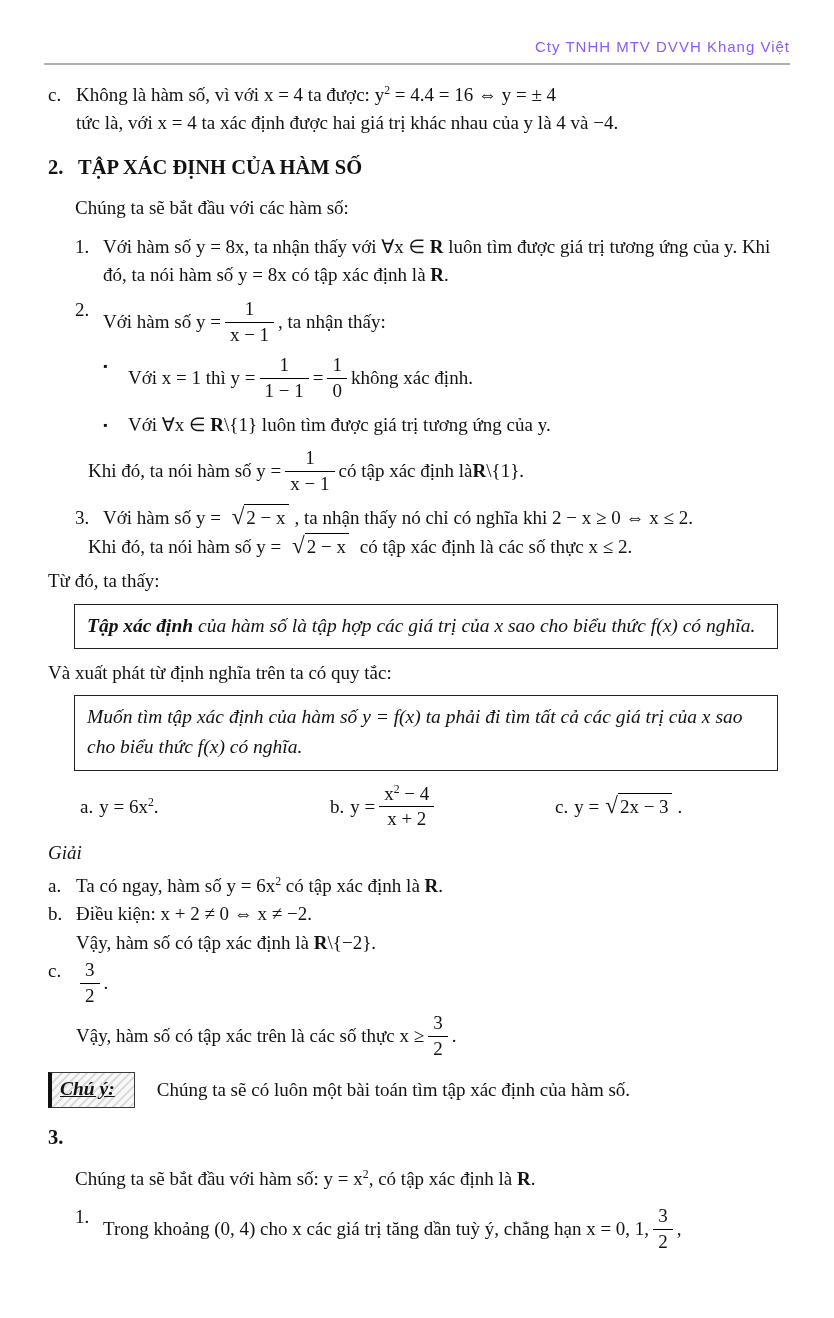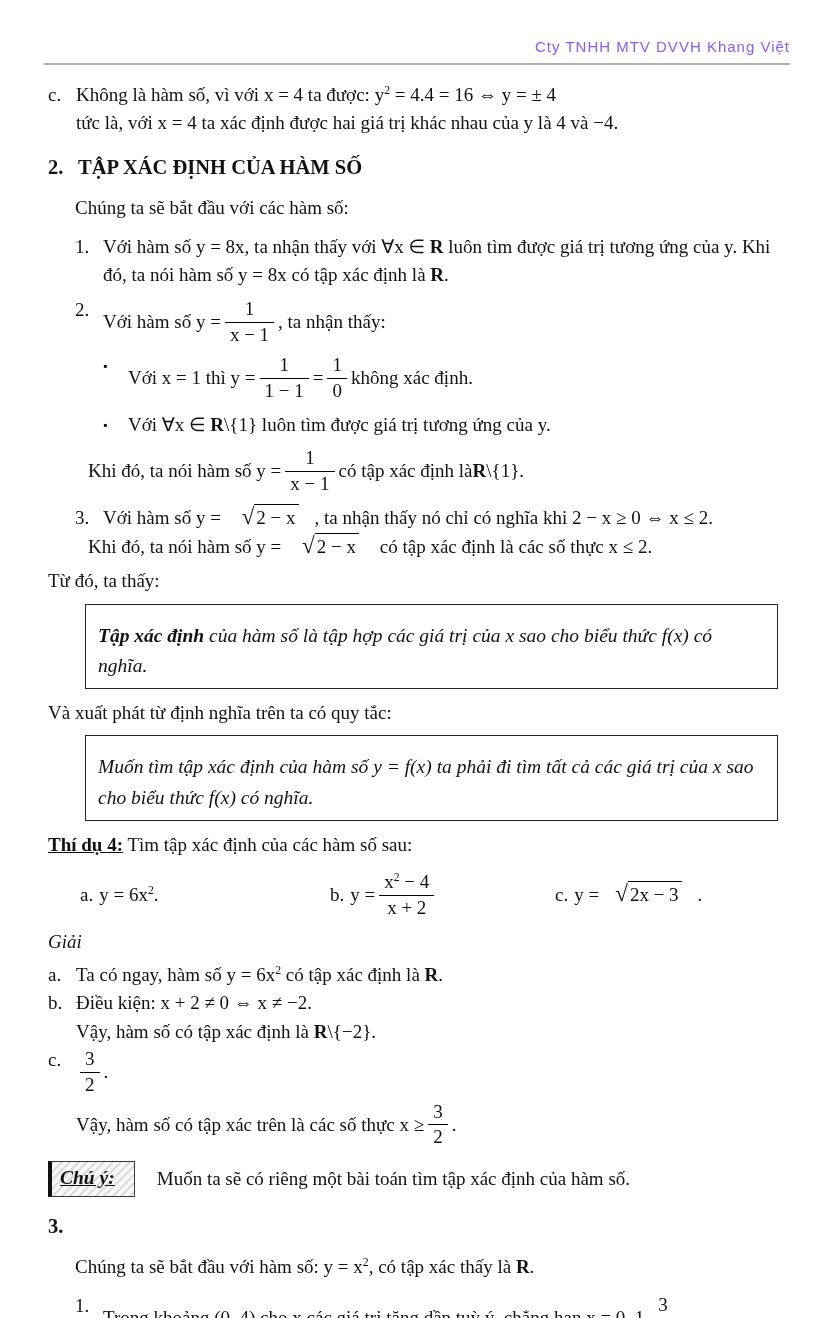--- a/index.html
+++ b/index.html
@@ -34,31 +34,31 @@
 
   
   .bullet-row { display:flex; margin:4px 0 6px 55px; align-items:flex-start; }
   .bullet-glyph { flex:0 0 25px; font-size:12px; padding-top:5px; }
 
   
   sup { font-size:0.62em; vertical-align:super; line-height:0; }
   .frac { display:inline-block; vertical-align:middle; text-align:center; margin:2px 4px; line-height:1.2; }
   .frac .num { display:block; padding:0 5px 1px; border-bottom:1px solid #000; }
   .frac .den { display:block; padding:1px 5px 0; }
-  .sqrt { white-space:nowrap; margin:0 16px; }
+  .sqrt { white-space:nowrap; margin:0 6px; }
   .sqrt .rsign { font-size:1.22em; line-height:1; }
   .sqrt .radicand { display:inline-block; border-top:1px solid #000; padding:1px 3px 0 2px; line-height:1.25; }
   .bold-r { font-weight:bold; }
   .mathline { display:flex; align-items:center; flex-wrap:wrap; }
 
   
   .defbox {
-    margin:8px 12px 10px 37px;
+    margin:8px 12px 10px 26px;
     border:1px solid #222;
-    padding:16px 12px 7px;
+    padding:6px 12px 7px;
     font-style:italic; font-size:19.5px; line-height:1.55;
   }
   .defbox .lead { font-weight:bold; }
 
   
   .exd-label { font-weight:bold; text-decoration:underline; }
 
   
   .ex-row { display:flex; align-items:center; margin:10px 0 6px; }
   .ex-a { margin-left:32px; width:250px; display:flex; align-items:center; }
@@ -164,23 +164,20 @@
   <p>Từ đó, ta thấy:</p>
 
   <div class="defbox">
     <span class="lead">Tập xác định</span><span> của hàm số là tập hợp các giá trị của x sao cho biểu thức f(x) có nghĩa.</span>
   </div>
 
   <p>Và xuất phát từ định nghĩa trên ta có quy tắc:</p>
 
   <div class="defbox">Muốn tìm tập xác định của hàm số y = f(x) ta phải đi tìm tất cả các giá trị của x sao cho biểu thức f(x) có nghĩa.</div>
 
-  <p class="mb6">
-    <span class="exd-label">Thí dụ 4:</span><span> Tìm tập xác định của các hàm số sau:</span>
-  </p>
 
   <div class="ex-row">
     <div class="ex-a">
       <span class="ex-lbl">a.</span>
       <span><span>y = 6x</span><sup>2</sup><span>.</span></span>
     </div>
     <div class="ex-b">
       <span class="ex-lbl">b.</span>
       <span>y =</span>
       <span class="frac">
@@ -227,28 +224,28 @@
             <span class="num">3</span>
             <span class="den">2</span>
           </span>
         <span>.</span>
       </div>
     </div>
   </div>
 
   <div class="note-row">
     <span class="note-box"><span class="note-label">Chú ý:</span></span>
-    <span class="note-text">Muốn ta sẽ có riêng một bài toán tìm tập xác định của hàm số.</span>
+    <span class="note-text">Chúng ta sẽ có luôn một bài toán tìm tập xác định của hàm số.</span>
   </div>
 
   <div class="sec-head">
     <span class="num">3.</span>
   </div>
 
-  <p class="ind1 mb10"><span>Chúng ta sẽ bắt đầu với hàm số: y = x</span><sup>2</sup><span>, có tập xác thấy là </span><span class="bold-r">R</span><span>.</span></p>
+  <p class="ind1 mb10"><span>Chúng ta sẽ bắt đầu với hàm số: y = x</span><sup>2</sup><span>, có tập xác định là </span><span class="bold-r">R</span><span>.</span></p>
 
   <div class="row ind1">
     <span class="lbl">1.</span>
     <div class="body-col">
       <div class="mathline">
         <span>Trong khoảng (0, 4) cho x các giá trị tăng dần tuỳ ý, chẳng hạn  x = 0, 1,</span>
         <span class="frac">
             <span class="num">3</span>
             <span class="den">2</span>
           </span>

